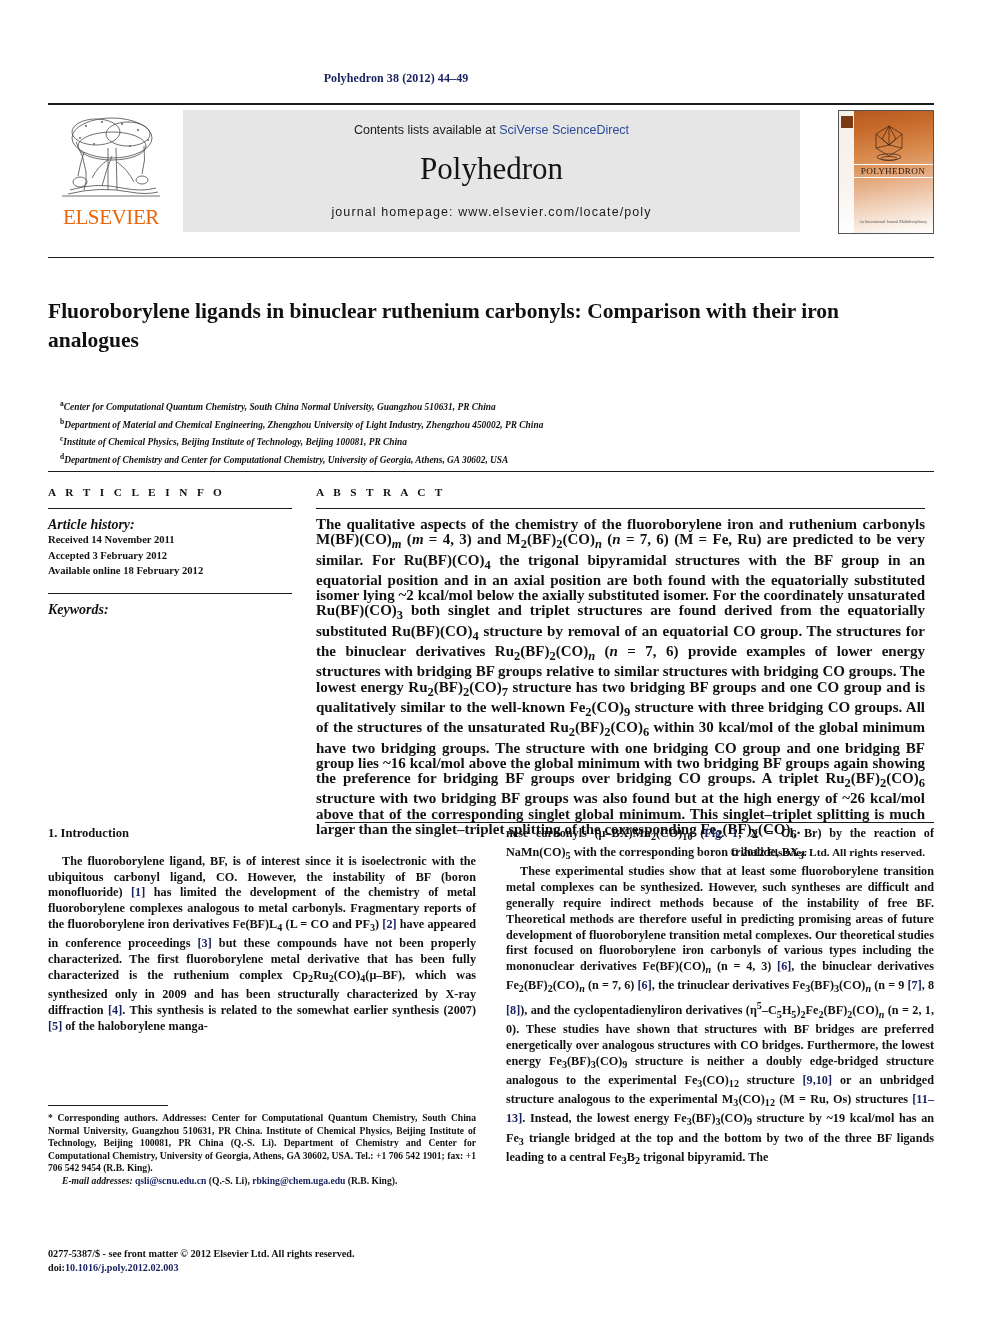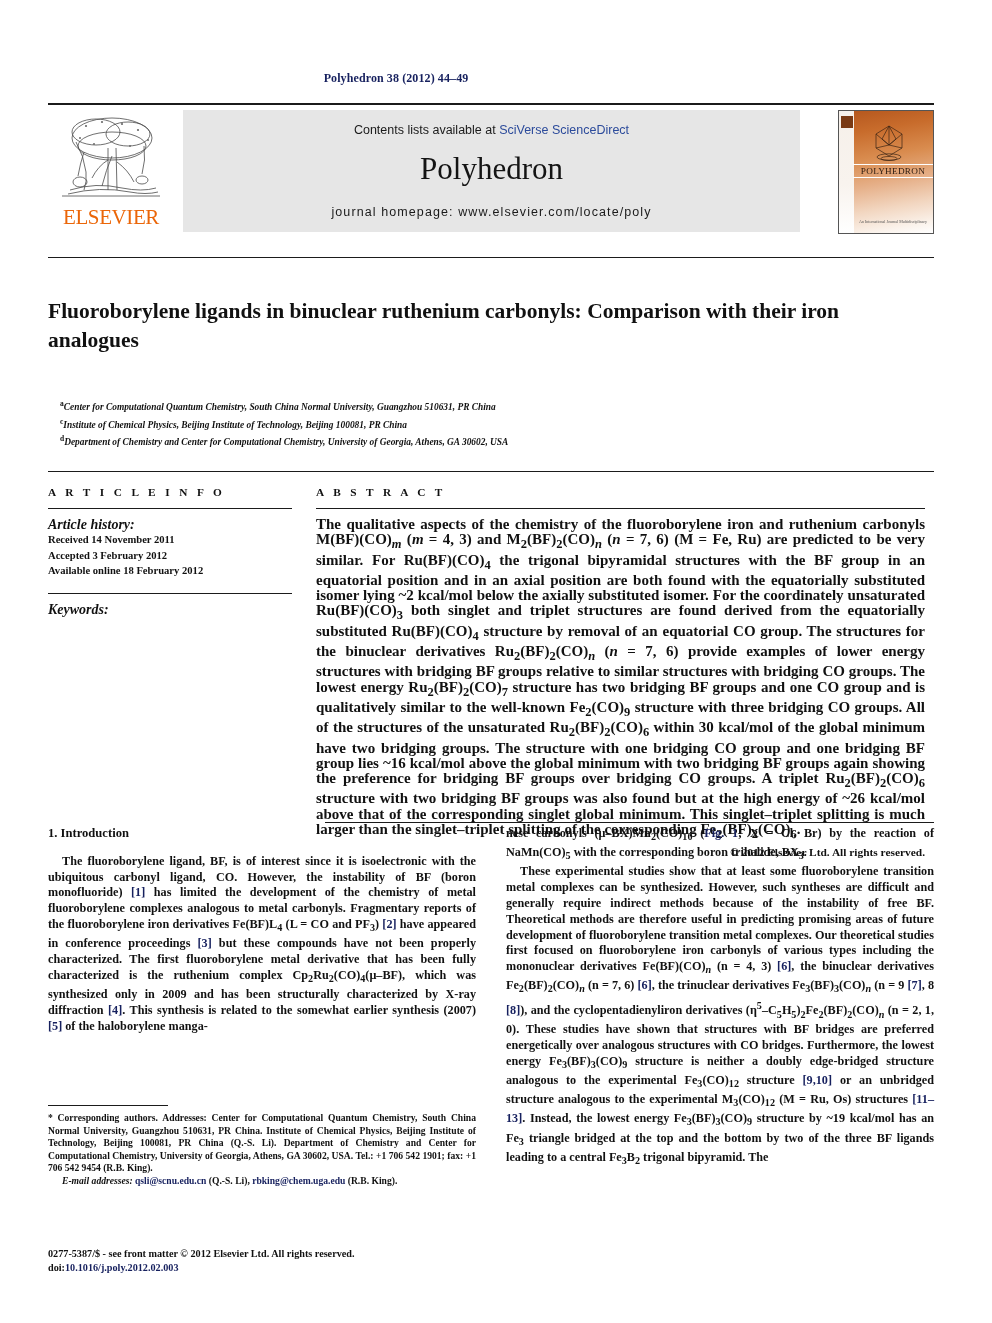--- a/index.html
+++ b/index.html
@@ -346,20 +346,21 @@
       <div class="cover-foot">An International Journal
 Multidisciplinary</div>
     </div>
   </div>
 
   <div class="title-rule"></div>
 
   <h1 class="article-title">Fluoroborylene ligands in binuclear ruthenium carbonyls: Comparison with their iron analogues</h1>
   <div class="affiliations">
       <div><sup>a</sup>Center for Computational Quantum Chemistry, South China Normal University, Guangzhou 510631, PR China</div>
+      <div><sup>b</sup>Department of Material and Chemical Engineering, Zhengzhou University of Light Industry, Zhengzhou 450002, PR China</div>
       <div><sup>c</sup>Institute of Chemical Physics, Beijing Institute of Technology, Beijing 100081, PR China</div>
       <div><sup>d</sup>Department of Chemistry and Center for Computational Chemistry, University of Georgia, Athens, GA 30602, USA</div>
     </div>
 
   <div class="info-rule-top"></div>
 
   <div class="col-info">
     <div class="sec-head">A R T I C L E   I N F O</div>
     <div class="hr-thin"></div>
     <div class="info-label">Article history:</div>

